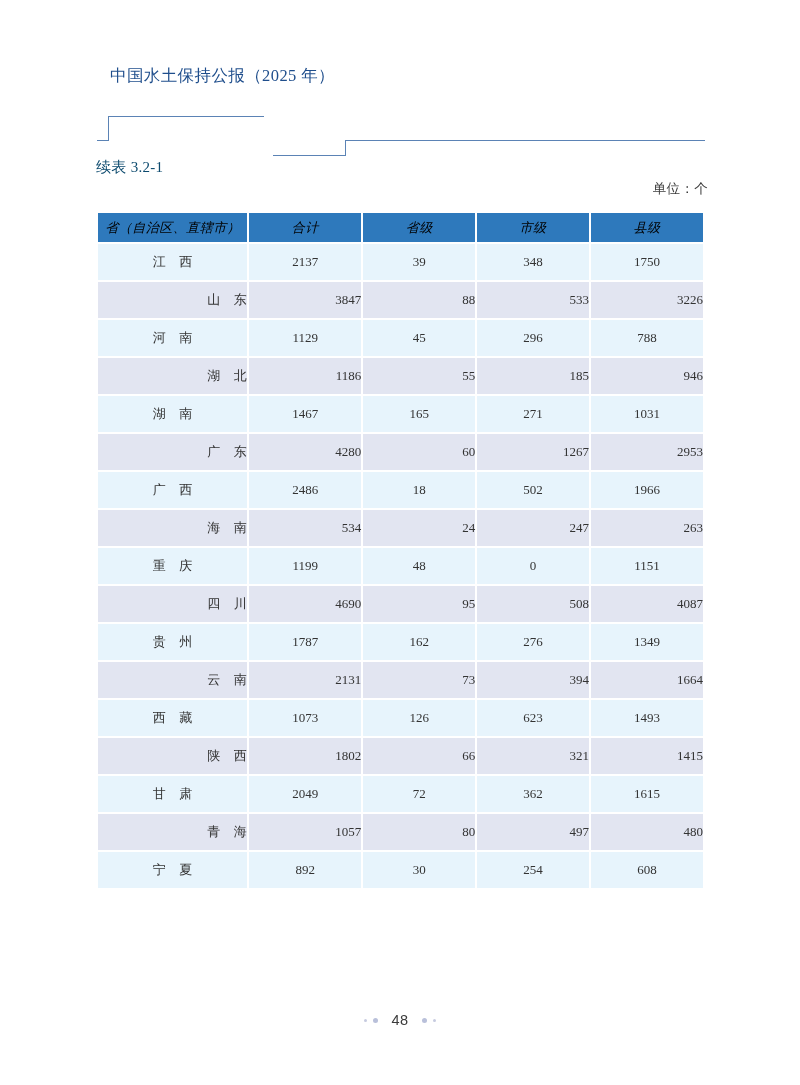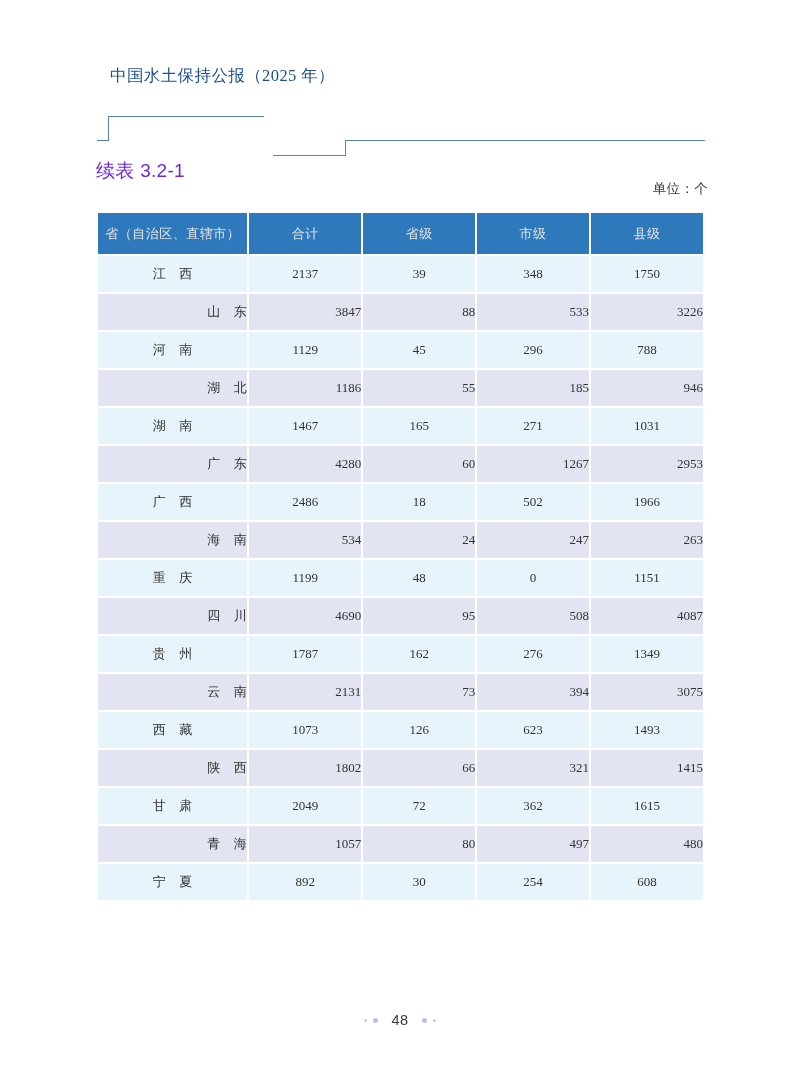--- a/index.html
+++ b/index.html
@@ -84,24 +84,24 @@
     width: 360px;
     height: 1px;
     background: #5b83b5;
   }
 
   
   .table-caption {
     position: absolute;
     left: 96px;
     top: 158px;
-    font-size: 19px;
-    color: #6d28d9;
+    font-size: 15px;
+    color: #0c4a6e;
     letter-spacing: 0.3px;
-    font-family: Liberation Sans, sans-serif;
+    font-family: Liberation Serif, serif;
   }
   .unit-label {
     position: absolute;
     right: 92px;
     top: 180px;
     font-size: 13.5px;
     color: #3b3b3b;
     letter-spacing: 0.3px;
     font-family: "Liberation Serif", "DejaVu Serif", serif;
     margin-left: 12px;
@@ -119,26 +119,27 @@
   }
   .data-table th,
   .data-table td {
     padding: 0;
     margin: 0;
     text-align: center;
     vertical-align: middle;
     font-weight: normal;
   }
   .data-table thead th {
-    height: 41px;
+    height: 29px;
     background: #2e79bc;
-    color: #e5e5e5;
+    color: #000000;
     font-size: 13px;
     letter-spacing: 0.5px;
     font-family: "Liberation Serif", "DejaVu Serif", serif;
+    font-style: italic;
   }
   .data-table tbody td {
     height: 36px;
     font-size: 13px;
     color: #333333;
     font-family: "Liberation Serif", "DejaVu Serif", serif;
   }
   .data-table tbody tr.odd td {
     background: #e7f4fc;
   }
@@ -307,21 +308,21 @@
         <td class="num">1787</td>
         <td class="num">162</td>
         <td class="num">276</td>
         <td class="num">1349</td>
       </tr>
       <tr class="even">
         <td class="prov-name">云<span class="gap"></span>南</td>
         <td class="num">2131</td>
         <td class="num">73</td>
         <td class="num">394</td>
-        <td class="num">3075</td>
+        <td class="num">1664</td>
       </tr>
       <tr class="odd">
         <td class="prov-name">西<span class="gap"></span>藏</td>
         <td class="num">1073</td>
         <td class="num">126</td>
         <td class="num">623</td>
         <td class="num">1493</td>
       </tr>
       <tr class="even">
         <td class="prov-name">陕<span class="gap"></span>西</td>

